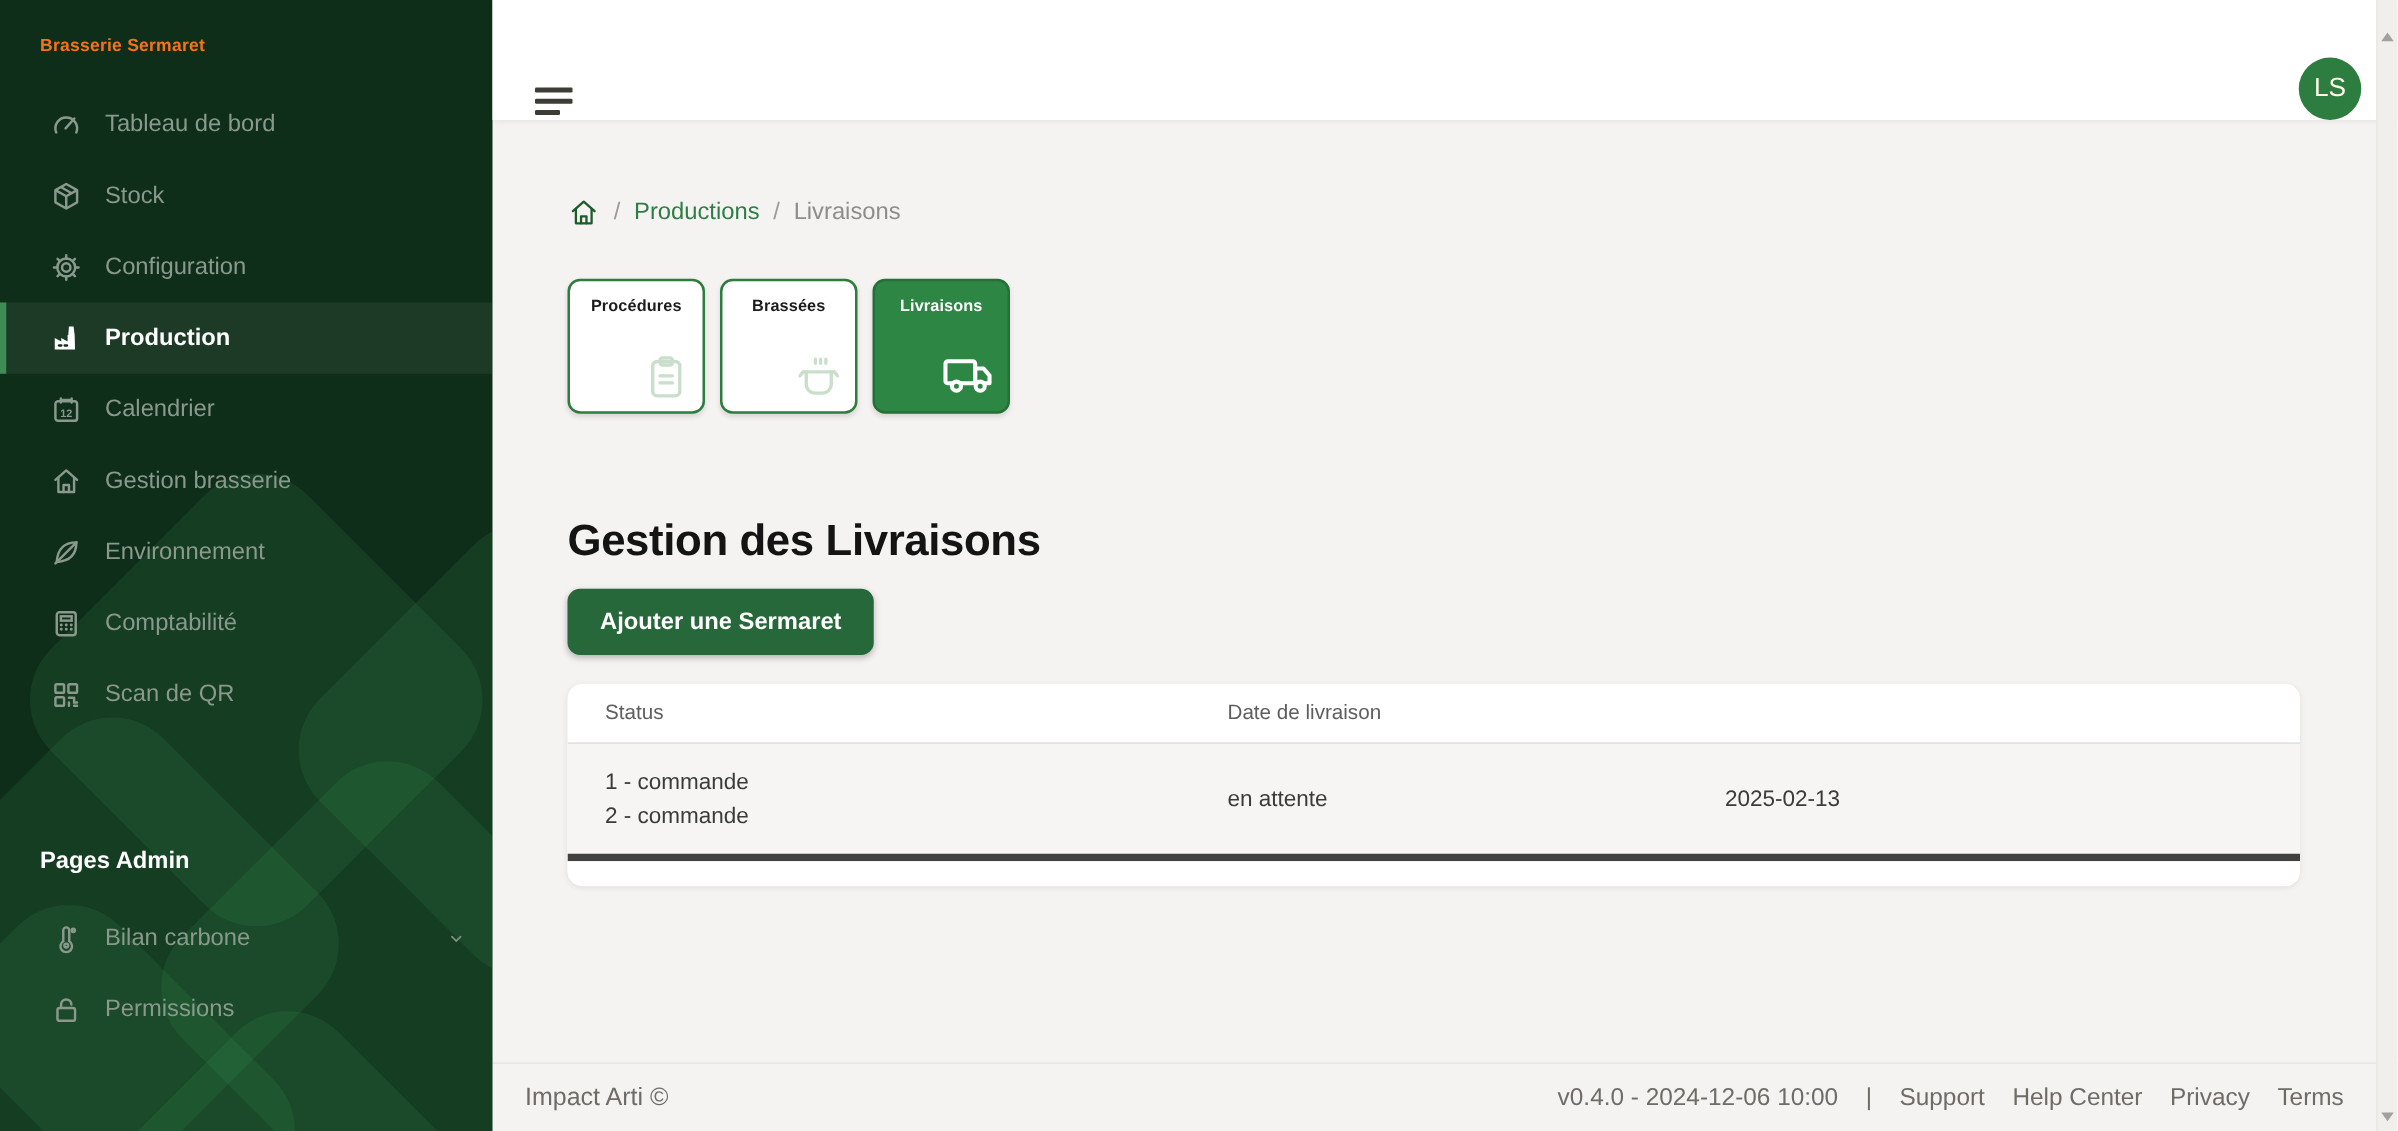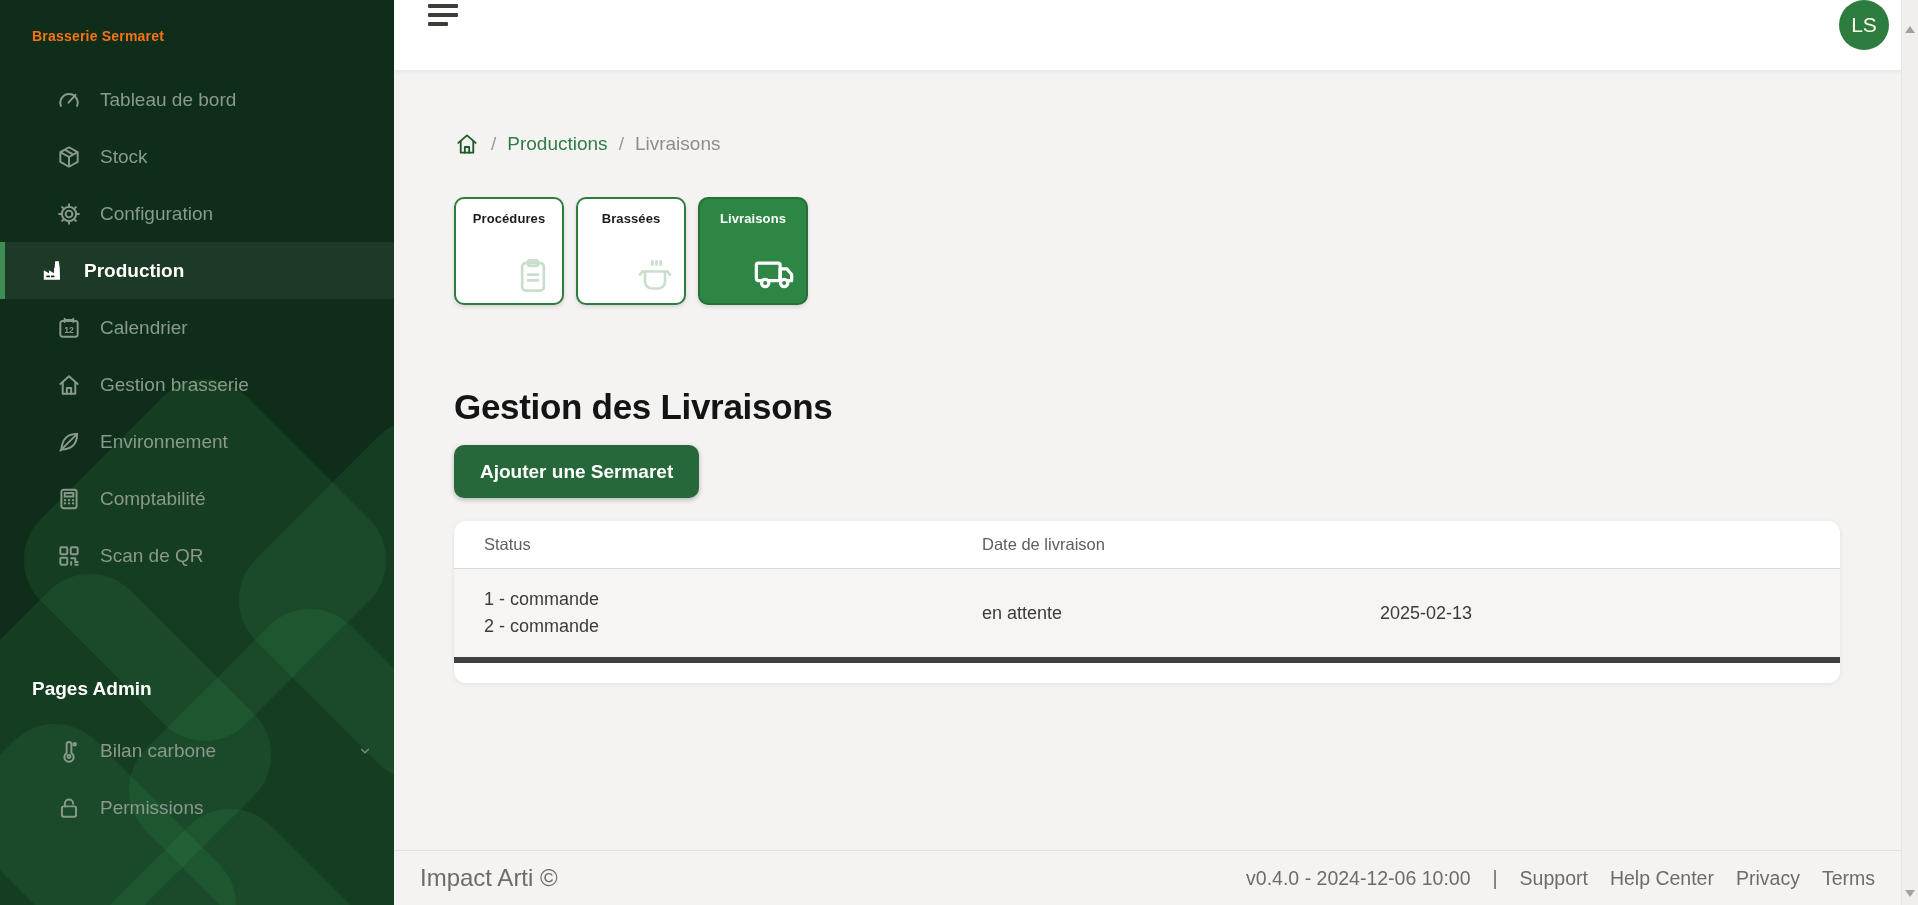--- a/index.html
+++ b/index.html
@@ -12,31 +12,31 @@
   .app{width:1918px;height:905px;display:flex;position:relative}
 
   
   .sidebar{width:394px;height:905px;background:var(--sidebar_bg,#0f2e1a);position:relative;overflow:hidden;flex:0 0 394px}
   .sidebar-pattern{position:absolute;inset:0;pointer-events:none}
   .shape{position:absolute;width:290px;height:290px;border-radius:58px;transform:rotate(45deg);background:rgba(62,170,98,.12)}
   .s1{left:60px;top:415px}.s2{left:275px;top:455px}.s3{left:-55px;top:610px}
   .s4{left:165px;top:645px}.s5{left:-90px;top:760px}.s6{left:85px;top:845px}
   .sidebar-title{position:relative;z-index:1;color:#f97316;font-size:14px;font-weight:700;padding:28px 0 0 32px;letter-spacing:.2px}
   .nav{position:relative;z-index:1;margin-top:27px}
-  .nav-item{height:57px;display:flex;align-items:center;padding-left:56px;gap:18px;color:var(--sidebar_text,#8a998c);font-size:19px;font-weight:500;cursor:pointer}
+  .nav-item{height:57px;display:flex;align-items:center;padding-left:40px;gap:18px;color:var(--sidebar_text,#8a998c);font-size:19px;font-weight:500;cursor:pointer}
   .nav-item .ic{width:26px;height:26px;flex:0 0 26px;display:flex;align-items:center;justify-content:center}
   .nav-item.active{background:rgba(255,255,255,.06);border-left:5px solid #3f8d55;padding-left:35px;color:#fff;font-weight:700}
   .nav-item .chev{margin-left:auto;margin-right:22px;color:#7d8f80}
   .admin-heading{position:relative;z-index:1;color:#fff;font-size:19px;font-weight:700;padding-left:32px;margin-top:94px}
   .admin-nav{position:relative;z-index:1;margin-top:22px}
   svg{display:block}
 
   
   .main{flex:1;display:flex;flex-direction:column;background:var(--content_bg,#f4f3f1);min-width:0}
-  .topbar{height:70px;background:#fff;display:flex;align-items:flex-start;justify-content:space-between;box-shadow:0 2px 4px rgba(0,0,0,.05);position:relative;z-index:2}
+  .topbar{height:96px;background:#fff;display:flex;align-items:flex-end;justify-content:space-between;box-shadow:0 2px 4px rgba(0,0,0,.05);position:relative;z-index:2}
   .hamburger{margin-left:30px;display:flex;flex-direction:column;gap:5px;cursor:pointer;padding:4px}
   .hamburger span{display:block;height:4px;width:30px;border-radius:1px;background:#3e3c37}
   .hamburger span:last-child{width:20px}
   .avatar{margin-right:29px;width:50px;height:50px;border-radius:50%;background:var(--avatar_bg,#2e7d40);color:#fffde7;display:flex;align-items:center;justify-content:center;font-size:21px;font-weight:500;cursor:pointer}
 
   .content{flex:1;padding:61px 78px 0 60px;overflow:hidden}
   .breadcrumb{display:flex;align-items:center;gap:11px;font-size:19px}
   .breadcrumb .sep{color:#9a9a9a}
   .crumb-link{color:var(--crumb_link,#2e7d46);cursor:pointer}
   .crumb-current{color:#8d8d8d}
@@ -56,21 +56,21 @@
   .t-row{display:grid;grid-template-columns:528px 398px 1fr}
   .t-head{height:47px;align-items:center}
   .t-head .t-cell{font-size:16.5px;color:#5e5e5e}
   .t-cell:first-child{padding-left:30px}
   .t-body{min-height:95px;background:#f6f5f3;border-top:1px solid #dcdad7;border-bottom:6px solid #404040;align-items:center}
   .t-body .t-cell{font-size:18px;color:#3b3b3b}
   .t-body .lines div{line-height:27px}
   .t-strip{height:20px;background:#fff}
 
   .footer{height:55px;border-top:1px solid #e4e2df;display:flex;align-items:center;justify-content:space-between;padding:0 43px 0 26px;color:#6f6c67}
-  .footer-brand{font-size:24px}
+  .footer-brand{font-size:20px}
   .footer-right{display:flex;align-items:center;gap:22px;font-size:19.5px}
   .footer-link{cursor:pointer}
 
   
   .scrollbar{position:absolute;top:0;right:0;width:17px;height:905px;background:#f1efec;border-left:1px solid #e7e5e2;z-index:5;display:flex;flex-direction:column;justify-content:space-between;align-items:center;padding:26px 0 8px}
   .scroll-arrow{width:0;height:0;border-left:5px solid transparent;border-right:5px solid transparent;cursor:pointer}
   .scroll-up{border-bottom:7px solid #a3a19e}
   .scroll-down{border-top:7px solid #a3a19e}
 </style>
 </head>

